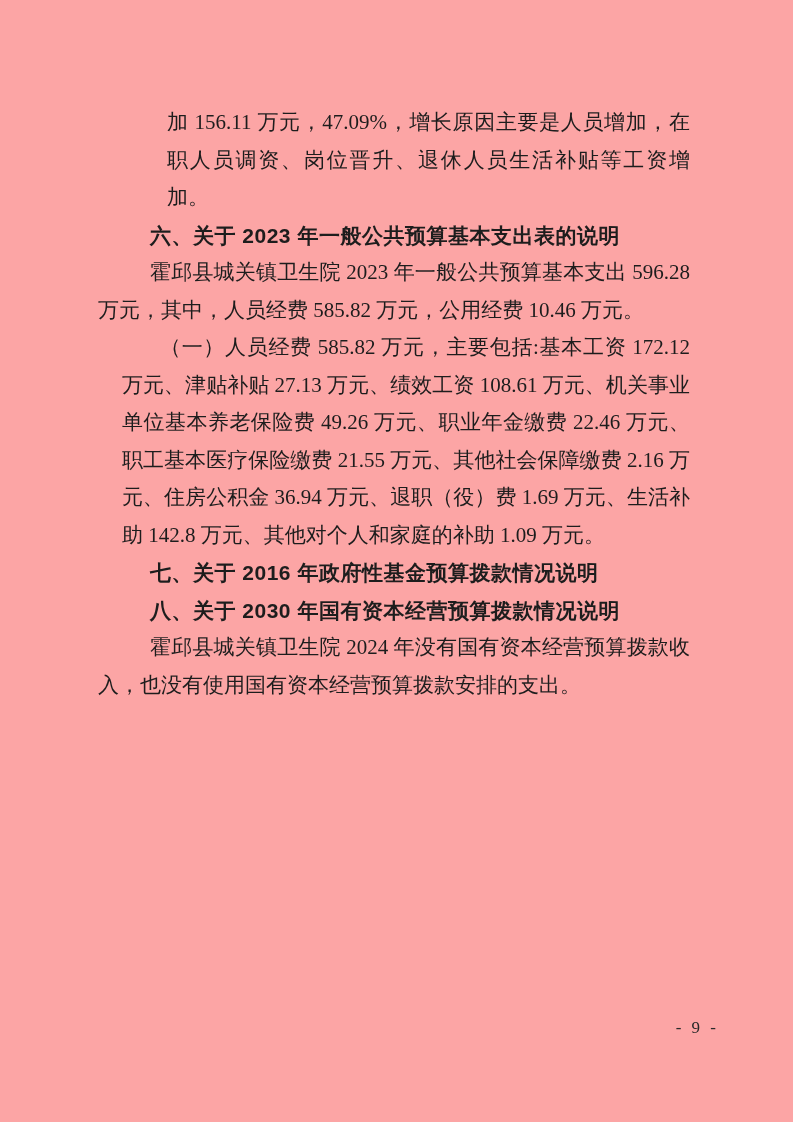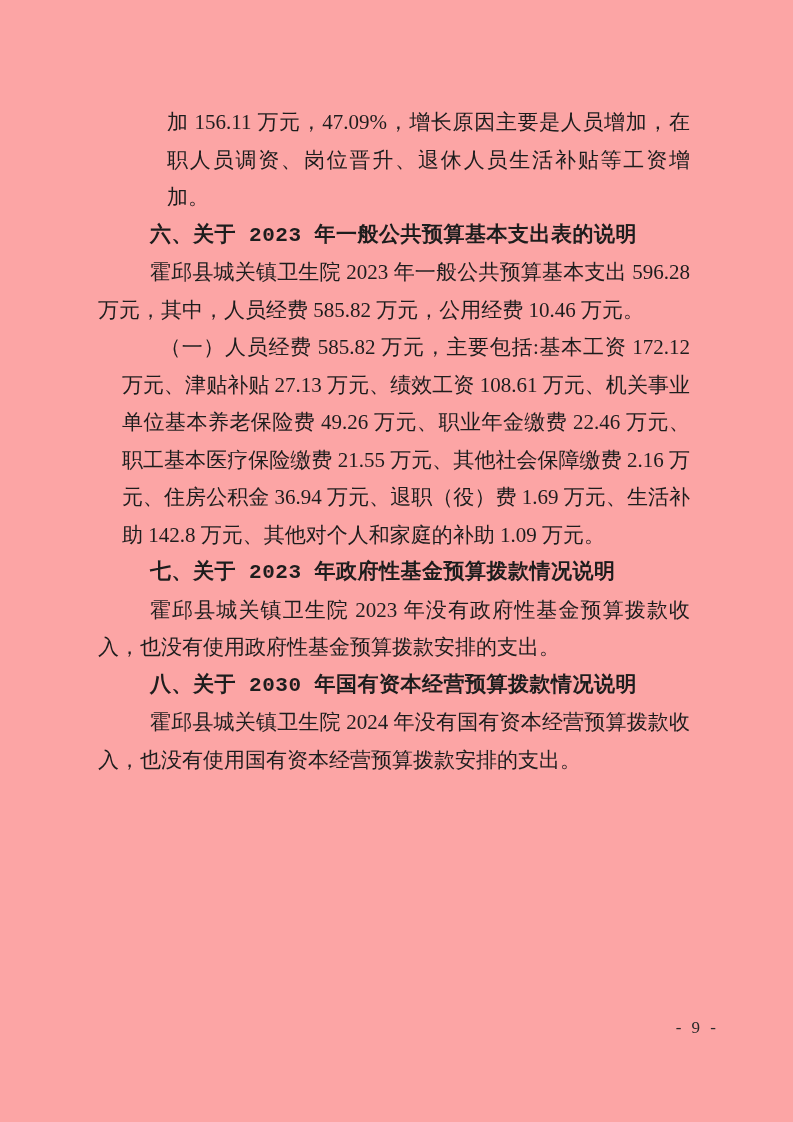--- a/index.html
+++ b/index.html
@@ -35,21 +35,21 @@
   .para-carryover {
     margin-left: 69px !important;
   }
   .para-housing {
     text-indent: 45px;
   }
   .bold-serif {
     font-weight: 700;
   }
   .heading {
-    font-family: Liberation Mono, monospace;
+    font-family: Liberation Sans, sans-serif;
     font-weight: 700;
     text-indent: 52px;
     letter-spacing: 0.5px;
   }
   .para-body-indent {
     text-indent: 52px;
   }
   .para-personnel {
     margin-left: 24px !important;
     text-indent: 38px;
@@ -78,23 +78,22 @@
     <p class="para-carryover">加 156.11 万元，47.09%，增长原因主要是人员增加，在职人员调资、岗位晋升、退休人员生活补贴等工资增加。</p>
 
 
     <p class="heading">六、关于 2023 年一般公共预算基本支出表的说明</p>
 
     <p class="para-body-indent">霍邱县城关镇卫生院 2023 年一般公共预算基本支出 596.28 万元，其中，人员经费 585.82 万元，公用经费 10.46 万元。</p>
 
     <p class="para-personnel">（一）人员经费 585.82 万元，主要包括:基本工资 172.12 万元、津贴补贴 27.13 万元、绩效工资 108.61 万元、机关事业单位基本养老保险费 49.26 万元、职业年金缴费 22.46 万元、职工基本医疗保险缴费 21.55 万元、其他社会保障缴费 2.16 万元、住房公积金 36.94 万元、退职（役）费 1.69 万元、生活补助 142.8 万元、其他对个人和家庭的补助 1.09 万元。</p>
 
 
-    <p class="heading">七、关于 2023 年政府性基金预算拨款情况说明</p>
+    <p class="heading">七、关于 2016 年政府性基金预算拨款情况说明</p>
 
-    <p class="para-body-indent">霍邱县城关镇卫生院 2023 年没有政府性基金预算拨款收入，也没有使用政府性基金预算拨款安排的支出。</p>
 
     <p class="heading">八、关于 2030 年国有资本经营预算拨款情况说明</p>
 
     <p class="para-body-indent">霍邱县城关镇卫生院 2024 年没有国有资本经营预算拨款收入，也没有使用国有资本经营预算拨款安排的支出。</p>
 
   </div>
 
   <div class="page-number">- 9 -</div>
 </div>
 

